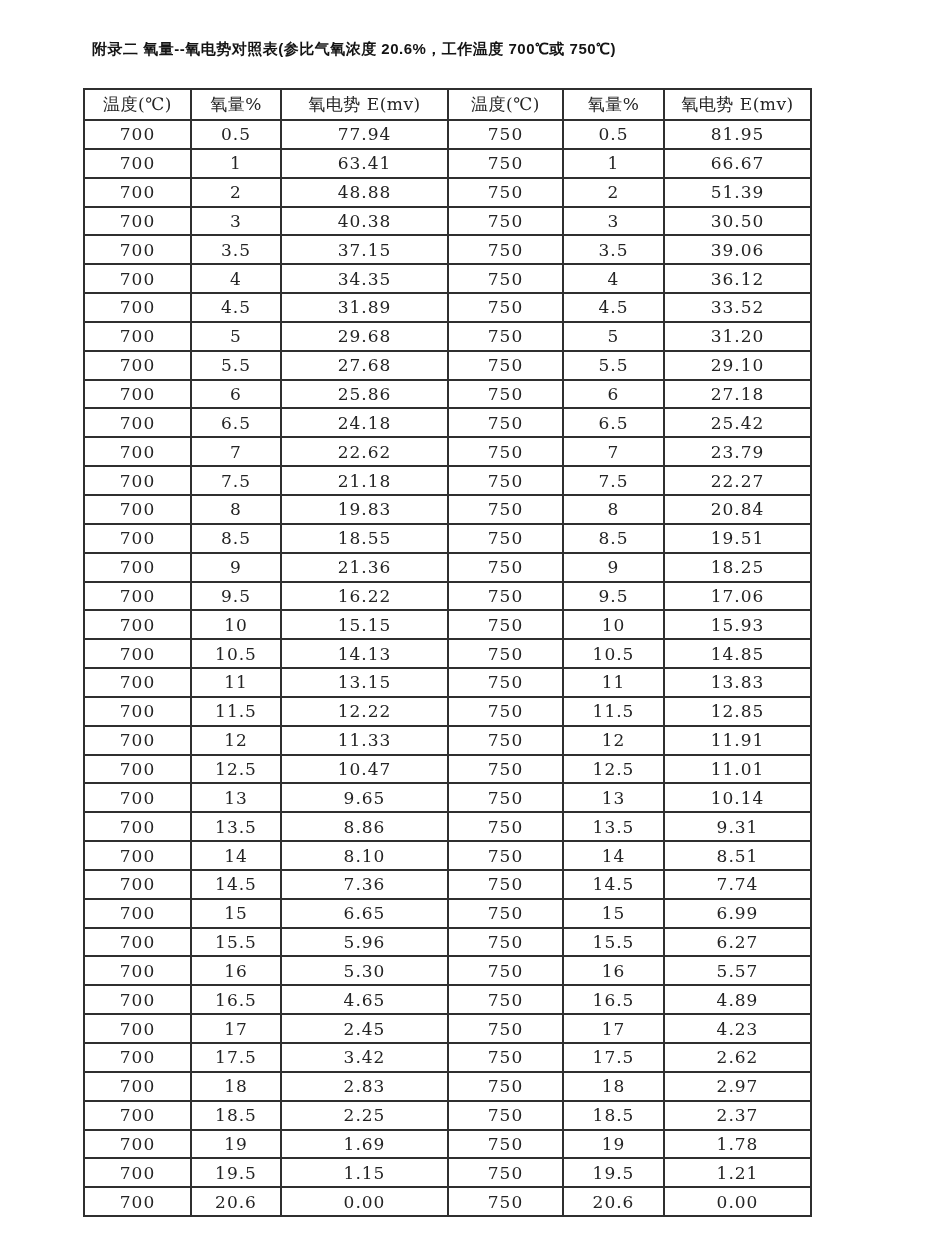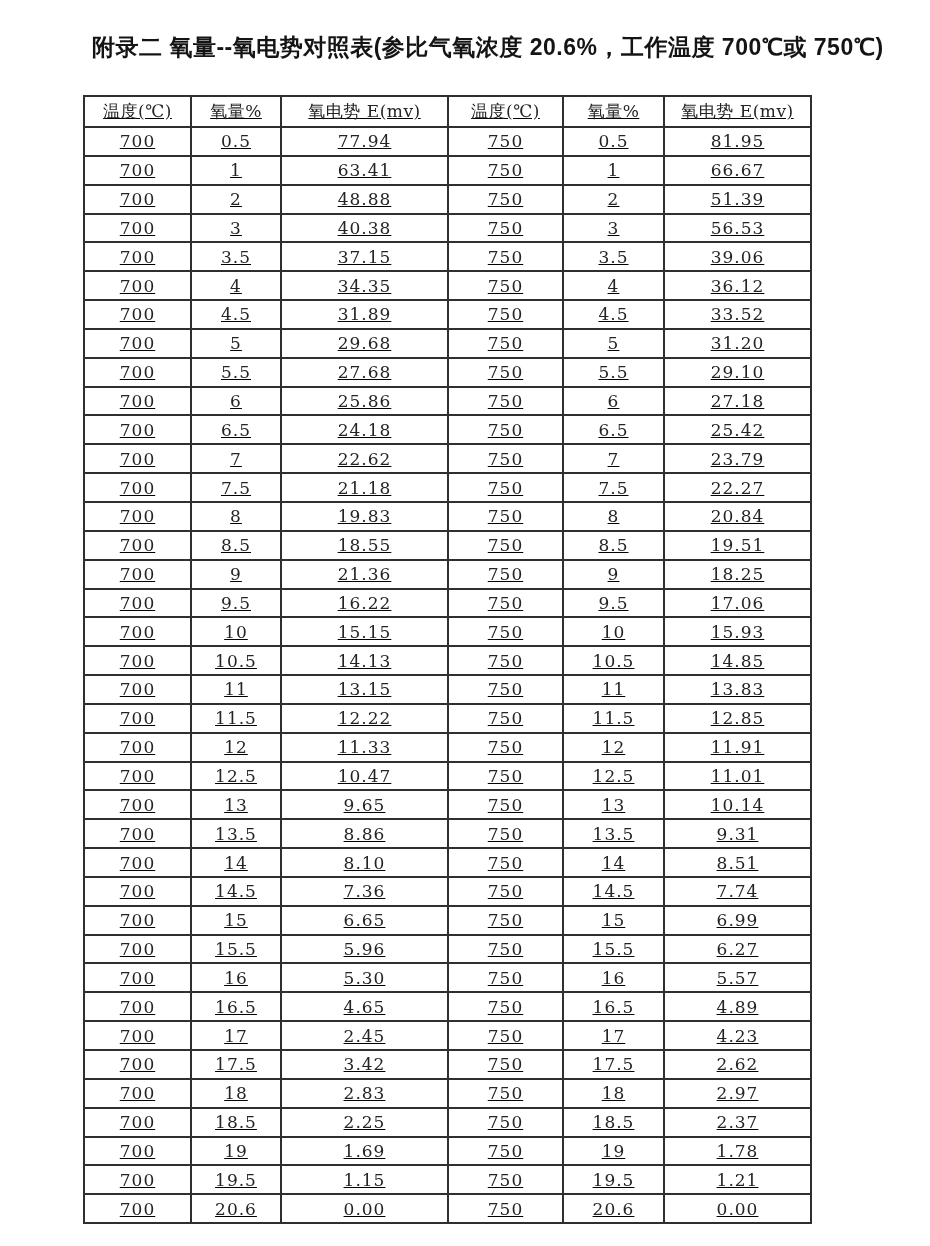--- a/index.html
+++ b/index.html
@@ -9,38 +9,37 @@
   }
   body {
     width: 930px;
     height: 1246px;
     position: relative;
     font-family: "DejaVu Serif", serif;
   }
   .doc-title {
     position: absolute;
     left: 92px;
-    top: 32px;
+    top: 40px;
     width: 800px;
     font-family: "Liberation Sans", sans-serif;
     font-weight: bold;
-    font-size: 23px;
+    font-size: 15px;
     color: #141414;
     letter-spacing: 0.5px;
     white-space: nowrap;
   }
   table.lookup-table {
     position: absolute;
     left: 83px;
-    top: 95px;
+    top: 88px;
     width: 727px;
     border-collapse: collapse;
     table-layout: fixed;
     border: 2px solid #000000;
-    text-decoration: underline;
   }
   .lookup-table th,
   .lookup-table td {
     border: 2px solid #2f2f2f;
     text-align: center;
     vertical-align: middle;
     padding: 0;
     color: #242424;
     overflow: hidden;
     white-space: nowrap;
@@ -109,21 +108,21 @@
         <td>750</td>
         <td>2</td>
         <td>51.39</td>
       </tr>
       <tr>
         <td>700</td>
         <td>3</td>
         <td>40.38</td>
         <td>750</td>
         <td>3</td>
-        <td>56.53</td>
+        <td>30.50</td>
       </tr>
       <tr>
         <td>700</td>
         <td>3.5</td>
         <td>37.15</td>
         <td>750</td>
         <td>3.5</td>
         <td>39.06</td>
       </tr>
       <tr>

